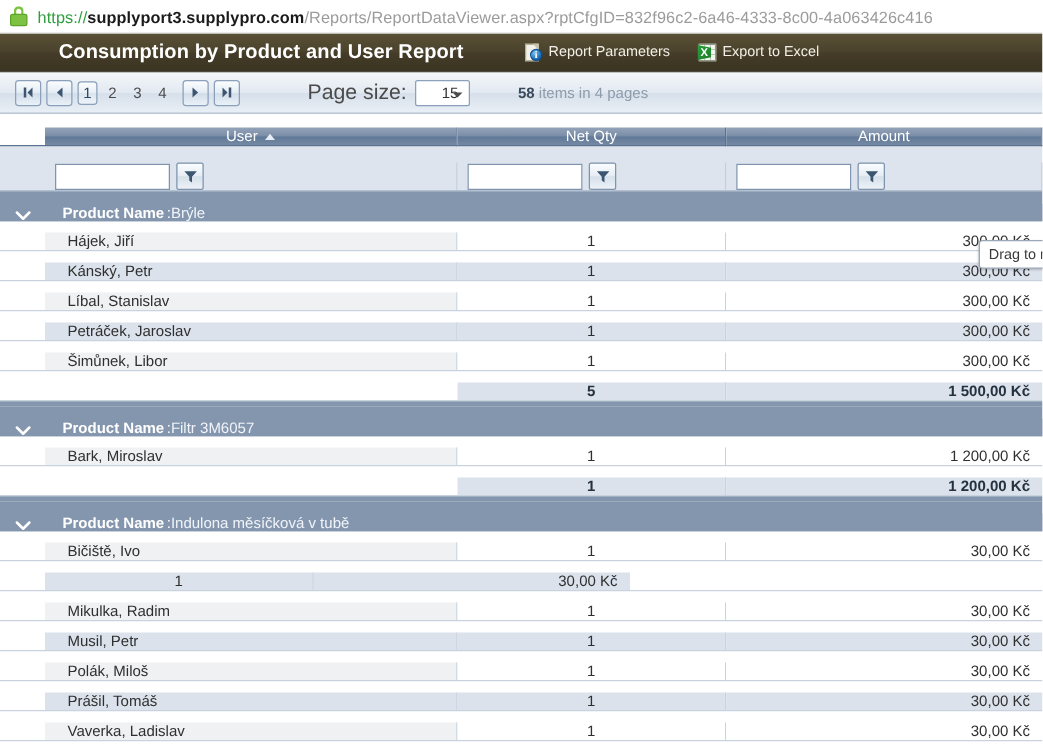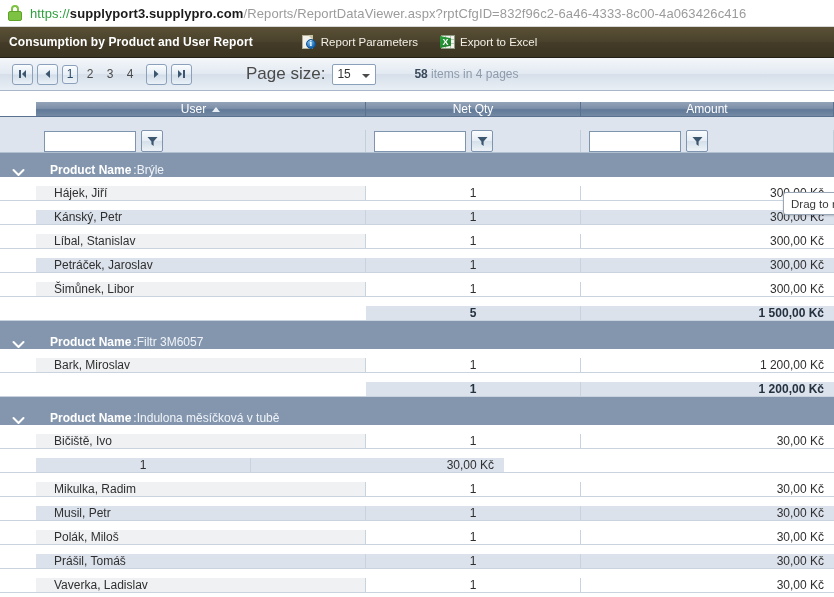--- a/index.html
+++ b/index.html
@@ -59,25 +59,26 @@
     height: 31px;
     background: linear-gradient(to bottom, #5a5036 0%, #4a422c 48%, #443c28 52%, #3a3422 100%);
     border-bottom: 1px solid #241f14;
     display: flex;
     align-items: center;
     color: #ffffff;
     box-sizing: border-box;
     padding-left: 9px;
   }
   .report-title {
-    font-size: 12px;
+    font-size: 16px;
     font-weight: bold;
     color: #ffffff;
     letter-spacing: 0.1px;
     white-space: nowrap;
+    margin-left: 38px;
   }
   .tb-action {
     display: flex;
     align-items: center;
     gap: 5px;
     font-size: 11.5px;
     color: #f2efe6;
     white-space: nowrap;
     cursor: pointer;
   }
@@ -188,21 +189,21 @@
     margin-left: 7px;
     width: 44px; height: 21px;
     border: 1px solid #8aa0bb;
     background: #ffffff;
     border-radius: 2px;
     display: flex; align-items: center;
     box-sizing: border-box;
     position: relative;
     cursor: pointer;
   }
-  .pagesize-select .val { font-size: 12px; color: #333; padding-left: 4px; }
+  .pagesize-select .val { font-size: 12px; color: #333; padding-left: 20px; }
   .pagesize-select .arrow {
     position: absolute; right: 5px; top: 9px;
     width: 0; height: 0;
     border-left: 4px solid transparent;
     border-right: 4px solid transparent;
     border-top: 4px solid #4a4a4a;
   }
   .items-info {
     margin-left: 38px;
     font-size: 12px;

